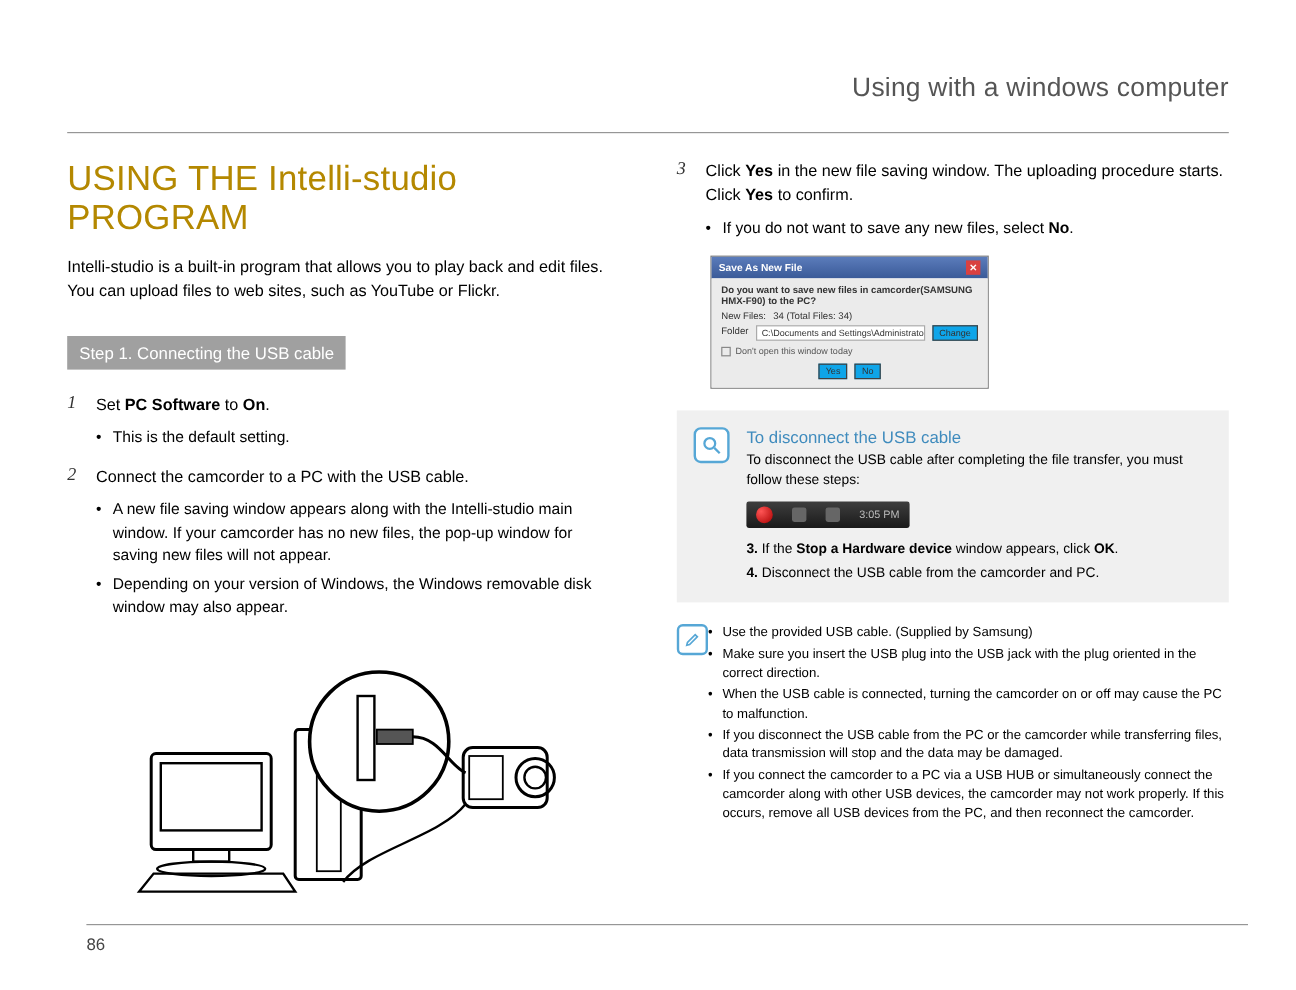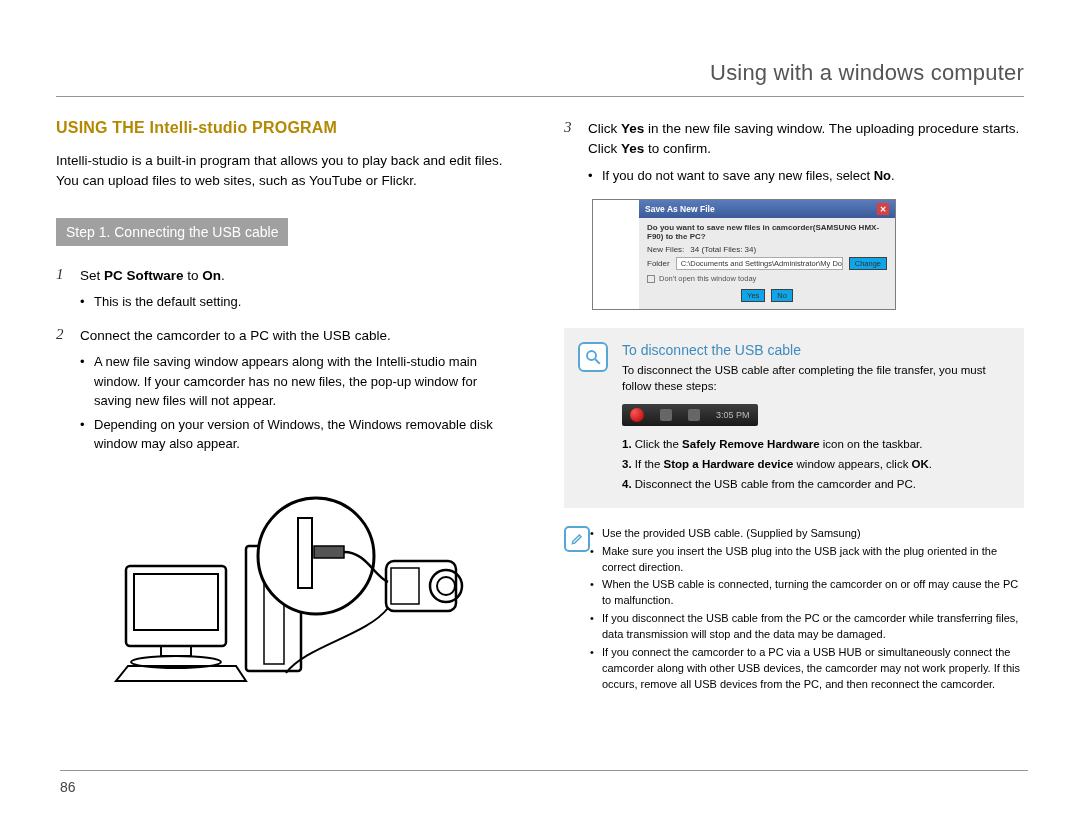--- a/index.html
+++ b/index.html
@@ -11,33 +11,33 @@
     height: 825px;
     padding: 60px 56px 30px 56px;
     position: relative;
   }
   .page-header {
     text-align: right;
     font-size: 22px;
     font-weight: 400;
     color: #555;
     letter-spacing: 0.2px;
-    padding-bottom: 10px;
+    padding-bottom: 24px;
     border-bottom: 1px solid #969696;
     margin-bottom: 22px;
   }
   .columns {
     display: flex;
     gap: 48px;
   }
   .col { flex: 1; min-width: 0; }
   .col-right { flex: 1; }
   .section-title {
-    font-size: 16px;
-    font-weight: 700;
+    font-size: 29px;
+    font-weight: 400;
     color: #b48800;
     letter-spacing: 0.2px;
     margin-bottom: 14px;
   }
   .intro {
     font-size: 13.5px;
     line-height: 1.45;
     color: #000;
     margin-bottom: 28px;
   }
@@ -68,40 +68,39 @@
     content: "•"; position: absolute; left: 0; top: 0;
   }
   .bold { font-weight: bold; }
   .illus {
     margin-top: 18px; display:flex; justify-content:center;
   }
 
   
   .save-dialog {
     border: 1px solid #7d7d7d;
-    width: 304px;
+    width: 232px;
     margin: 6px 0 18px 28px;
     font-size: 8px;
     color: #333;
-    padding-left: 46px;
   }
   .save-dialog .titlebar {
     background: linear-gradient(#5b7cbb,#3a5a98);
     color: #fff;
     padding: 3px 6px;
     display:flex; justify-content:space-between; align-items:center;
     font-size: 8.5px; font-weight:bold;
   }
   .save-dialog .closebox {
     width: 12px; height: 12px; background:#d94040; color:#fff;
     display:flex;align-items:center;justify-content:center;
     font-size:8px;
   }
   .save-dialog .sd-body { padding: 5px 8px 7px; background:#ebebeb; }
-  .save-dialog .sd-row { display:flex; gap:6px; align-items:center; margin-bottom:3px; }
+  .save-dialog .sd-row { display:flex; gap:6px; align-items:flex-start; margin-bottom:3px; }
   .sd-btn {
     border:1px solid #404040; background:#0ea5e9;
     padding:1px 5px; font-size:7.5px;
   }
   .sd-path {
     background:#fff; border:1px solid #aaa;
     padding:1px 4px; flex:1; font-size:7.5px;
     white-space:nowrap; overflow:hidden;
   }
   .sd-check { display:flex;align-items:center;gap:4px; font-size:7.5px; margin:4px 0 6px; color:#555;}
@@ -147,21 +146,21 @@
   }
   .notes-icon svg{width:14px;height:14px;}
   .notes ul { list-style:none; }
   .notes ul li {
     position:relative; padding-left:12px;
     font-size:11px; line-height:1.45; margin-bottom:2px;
   }
   .notes ul li::before { content:"•"; position:absolute; left:0; top:0;}
 
   .page-num {
-    position:absolute; bottom:30px; left:60px;
+    position:absolute; bottom:30px; left:72px;
     font-size:14px; color:#444;
   }
   .page-num::before{
     content:""; display:block; border-top:1px solid #969696;
     width: 968px; margin-bottom:8px;
   }
 </style>
 </head>
 <body>
 
@@ -276,21 +275,20 @@
       </div>
       <h4>To disconnect the USB cable</h4>
       <p class="lead">To disconnect the USB cable after completing the file transfer, you must follow these steps:</p>
       <div class="taskbar">
         <span class="tbicon"></span>
         <span class="grey"></span>
         <span class="grey"></span>
         <span>3:05 PM</span>
       </div>
       <ol>
-        <li><span class="ordinal">1.</span> <span>Click the </span><span class="bold">Safely Remove Hardware</span><span> icon on the taskbar.</span></li>
         <li><span class="ordinal">3.</span> <span>If the </span><span class="bold">Stop a Hardware device</span><span> window appears, click </span><span class="bold">OK</span><span>.</span></li>
         <li><span class="ordinal">4.</span> <span>Disconnect the USB cable from the camcorder and PC.</span></li>
       </ol>
     </div>
 
     <div class="notes">
       <div class="notes-icon">
         <svg viewBox="0 0 24 24" fill="none" stroke="currentColor" stroke-width="2.5">
           <path d="M4 20 L8 19 L19 8 L16 5 L5 16 Z"></path>
         </svg>

